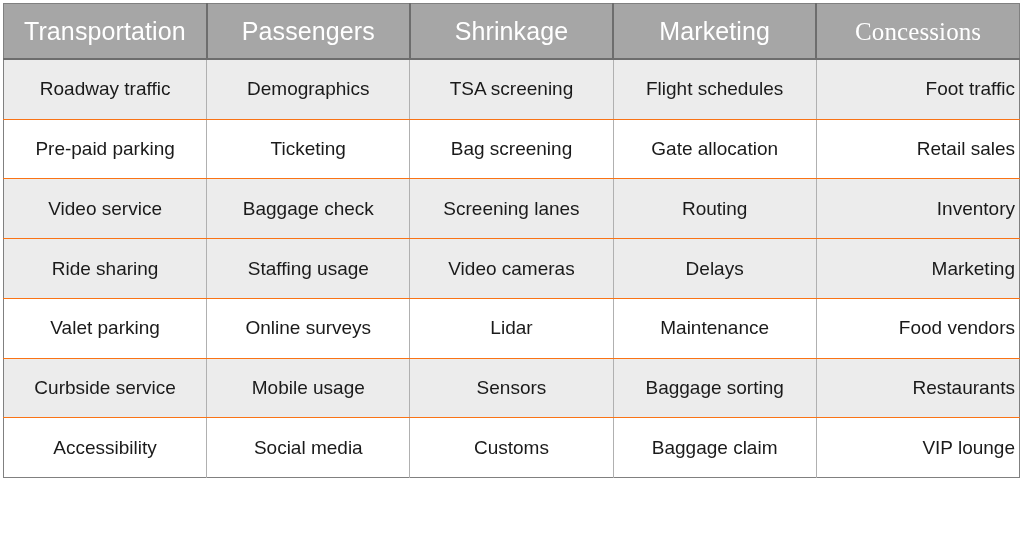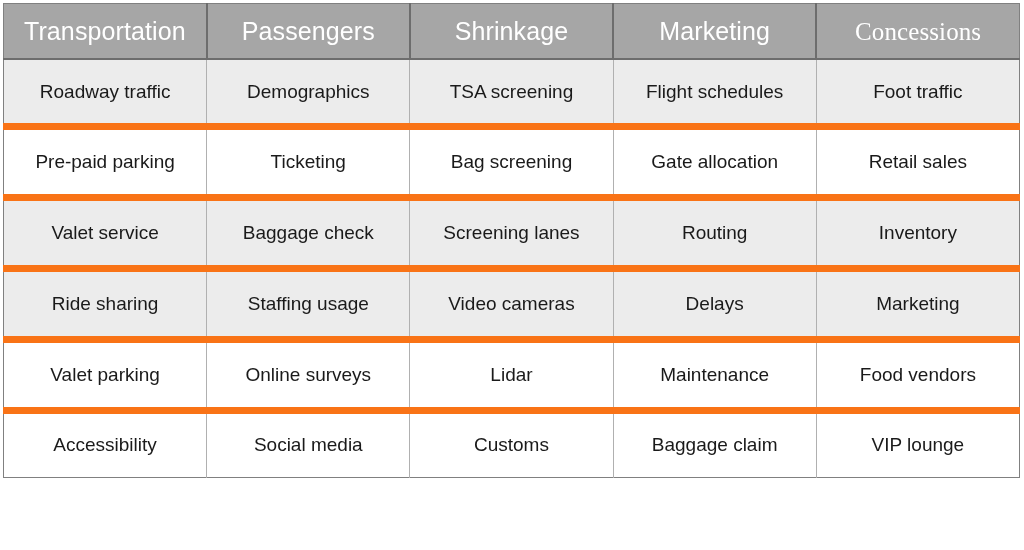--- a/index.html
+++ b/index.html
@@ -49,27 +49,28 @@
   }
 
   table.data-table td {
     font-size: 19px;
     color: #1a1a1a;
     text-align: center;
     vertical-align: middle;
     height: 49px;
     padding: 0 4px;
     border-right: 1px solid #b0b0b0;
-    border-bottom: 7px solid #f97316;
+    border-bottom: 1px solid #f97316;
     background: #ffffff;
     white-space: nowrap;
     overflow: hidden;
   }
   table.data-table td:last-child {
     border-right: none;
+    text-align: right;
   }
 
   table.data-table tbody tr.shaded td {
     background: #ececec;
   }
   table.data-table tbody tr:last-child td {
     border-bottom: none;
   }
 </style>
 </head>
@@ -95,40 +96,47 @@
           <td>Foot traffic</td>
         </tr>
         <tr>
           <td>Pre-paid parking</td>
           <td>Ticketing</td>
           <td>Bag screening</td>
           <td>Gate allocation</td>
           <td>Retail sales</td>
         </tr>
         <tr class="shaded">
-          <td>Valet service</td>
+          <td>Video service</td>
           <td>Baggage check</td>
           <td>Screening lanes</td>
           <td>Routing</td>
           <td>Inventory</td>
         </tr>
         <tr class="shaded">
           <td>Ride sharing</td>
           <td>Staffing usage</td>
           <td>Video cameras</td>
           <td>Delays</td>
           <td>Marketing</td>
         </tr>
         <tr>
           <td>Valet parking</td>
           <td>Online surveys</td>
           <td>Lidar</td>
           <td>Maintenance</td>
           <td>Food vendors</td>
         </tr>
+        <tr class="shaded">
+          <td>Curbside service</td>
+          <td>Mobile usage</td>
+          <td>Sensors</td>
+          <td>Baggage sorting</td>
+          <td>Restaurants</td>
+        </tr>
         <tr>
           <td>Accessibility</td>
           <td>Social media</td>
           <td>Customs</td>
           <td>Baggage claim</td>
           <td>VIP lounge</td>
         </tr>
       </tbody>
   </table>
 </div>

